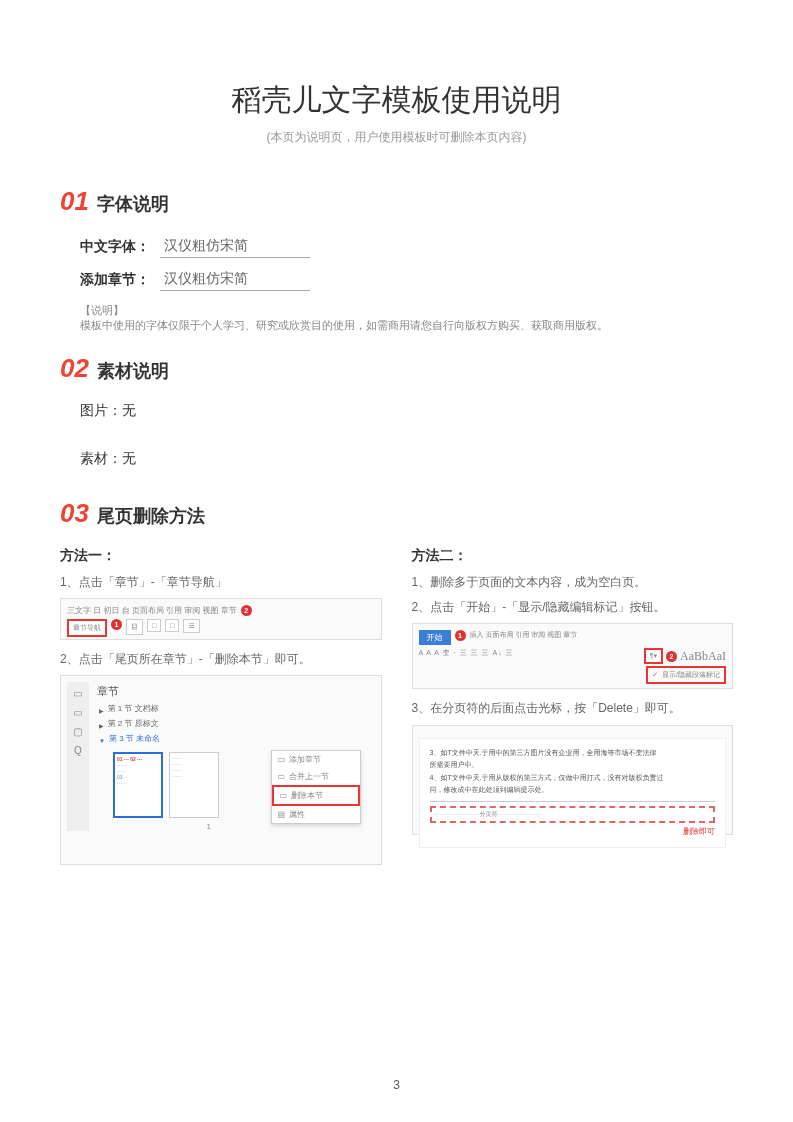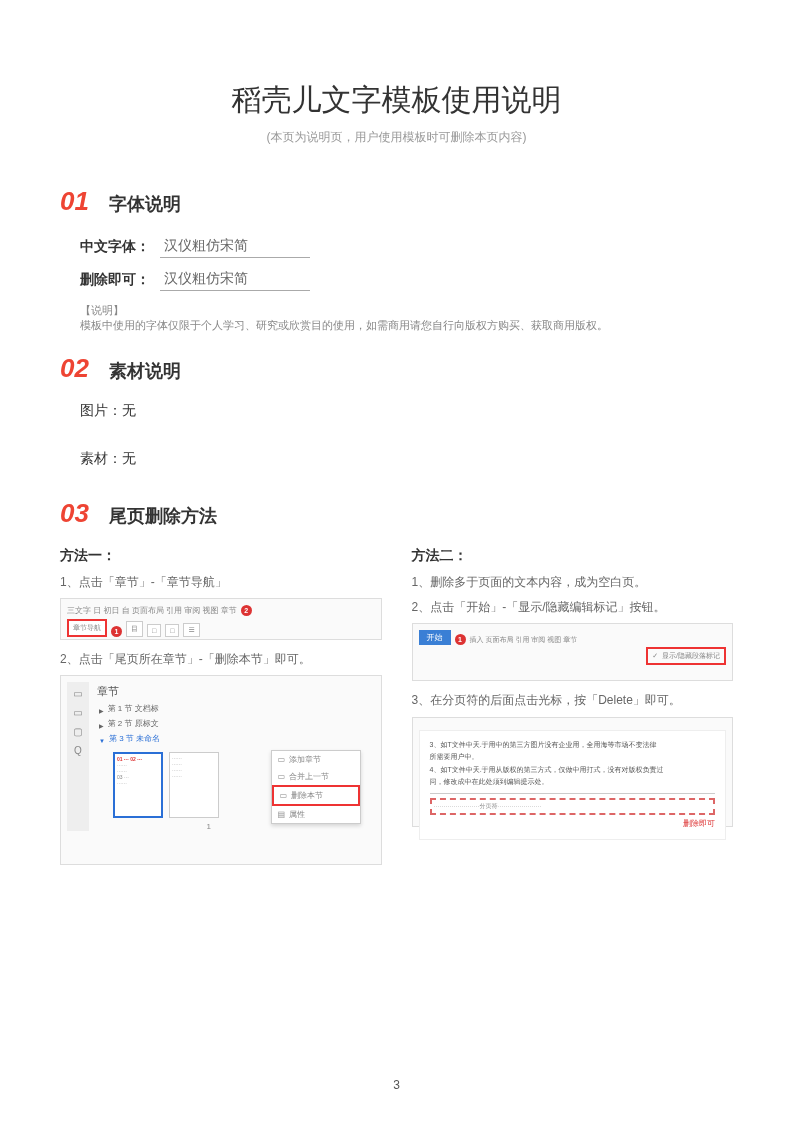--- a/index.html
+++ b/index.html
@@ -7,35 +7,35 @@
     width: 793px;
     height: 1122px;
     background: #fff;
     font-family: "Microsoft YaHei", "SimSun", sans-serif;
     padding: 80px 60px 40px 60px;
     position: relative;
     color: #333;
   }
   .title { text-align: center; font-size: 30px; font-weight: normal; margin-bottom: 8px; }
   .subtitle { text-align: center; font-size: 12px; color: #999; margin-bottom: 40px; }
-  .section-head { display: flex; align-items: baseline; gap: 20px; margin-top: 20px; margin-bottom: 18px; }
+  .section-head { display: flex; align-items: baseline; gap: 8px; margin-top: 20px; margin-bottom: 18px; }
   .section-num { color: #e43; font-size: 26px; font-weight: bold; font-style: italic; }
   .section-title { font-size: 18px; font-weight: bold; }
   .font-row { margin-left: 20px; margin-bottom: 10px; font-size: 14px; display: flex; align-items: center; }
   .font-label { font-weight: bold; margin-right: 10px; }
   .font-value { color: #666; min-width: 150px; border-bottom: 1px solid #aaa; padding: 2px 4px; }
   .note-label { margin-left: 20px; margin-top: 12px; font-size: 11px; color: #888; }
   .note-body { margin-left: 20px; font-size: 11px; color: #888; margin-bottom: 10px; }
   .mat-row { margin-left: 20px; font-size: 14px; font-weight: normal; margin-top: 10px; margin-bottom: 30px; }
   .methods { display: flex; gap: 30px; margin-top: 10px; }
   .method-col { flex: 1; }
   .method-title { font-size: 14px; font-weight: bold; margin-bottom: 8px; }
   .step { font-size: 12px; color: #666; margin-bottom: 6px; line-height: 1.6; }
   .shot { border: 1px solid #ddd; background: #fafafa; padding: 6px; margin-bottom: 10px; position: relative; font-size: 8px; color: #888; }
-  .ribbon { display: flex; gap: 4px; flex-wrap: wrap; align-items: flex-end; }
+  .ribbon { display: flex; gap: 4px; flex-wrap: wrap; align-items: flex-start; }
   .rbox { border: 1px solid #ccc; padding: 2px 4px; background: #fff; font-size: 7px; }
   .rbox.red { border: 2px solid #e33; }
   .badge { display:inline-flex; align-items:center; justify-content:center; width:11px; height:11px; border-radius:50%; background:#d33; color:#fff; font-size:7px; font-weight:bold; }
   .chapter-panel { display:flex; gap:4px; }
   .chap-side { width:22px; background:#eee; display:flex; flex-direction:column; gap:8px; padding:6px 0; align-items:center; font-size:10px; color:#888; }
   .chap-main { flex:1; }
   .chap-title { font-size:11px; color:#555; padding:2px 4px; }
   .chap-item { font-size:8px; padding:2px 6px; color:#666; display:flex; align-items:flex-end; gap:4px; }
   .tri { font-size:6px; }
   .chap-item.blue { color:#2a6fd6; }
@@ -61,21 +61,21 @@
 
 <div class="section-head">
   <span class="section-num">01</span>
   <span class="section-title">字体说明</span>
 </div>
 <div class="font-row">
   <span class="font-label">中文字体：</span>
   <span class="font-value">汉仪粗仿宋简</span>
 </div>
 <div class="font-row">
-  <span class="font-label">删除即可：</span>
+  <span class="font-label">添加章节：</span>
   <span class="font-value">汉仪粗仿宋简</span>
 </div>
 <div class="note-label">【说明】</div>
 <div class="note-body">模板中使用的字体仅限于个人学习、研究或欣赏目的使用，如需商用请您自行向版权方购买、获取商用版权。</div>
 
 <div class="section-head">
   <span class="section-num">02</span>
   <span class="section-title">素材说明</span>
 </div>
 <div class="mat-row">图片：无</div>
@@ -162,25 +162,33 @@
           </div>
       </div>
     </div>
   </div>
 
   <div class="method-col">
     <div class="method-title">方法二：</div>
     <div class="step">1、删除多于页面的文本内容，成为空白页。</div>
     <div class="step">2、点击「开始」-「显示/隐藏编辑标记」按钮。</div>
 
-    <div class="shot" style="height:58px;">
+    <div class="shot" style="height:66px;">
       <div class="ribbon">
         <span class="wps-tab">开始</span>
         <span class="badge">1</span>
         <span style="font-size:7px;">插入  页面布局  引用  审阅  视图  章节</span>
+      </div>
+      <div class="ribbon" style="margin-top:3px; justify-content:space-between;">
+        <span style="font-size:7px;letter-spacing:1px;">A  A  A  变  ·  三  三  三  A↓  三</span>
+        <span style="display:flex;align-items:center;gap:3px;">
+          <span class="rbox red">¶▾</span>
+          <span class="badge">2</span>
+          <span class="aa-style">AaBbAaI</span>
+        </span>
       </div>
       <div style="display:flex;justify-content:flex-end;">
         <div class="checkrow">
           <span>✓</span>
           <span>显示/隐藏段落标记</span>
         </div>
       </div>
     </div>
 
     <div class="step">3、在分页符的后面点击光标，按「Delete」即可。</div>

